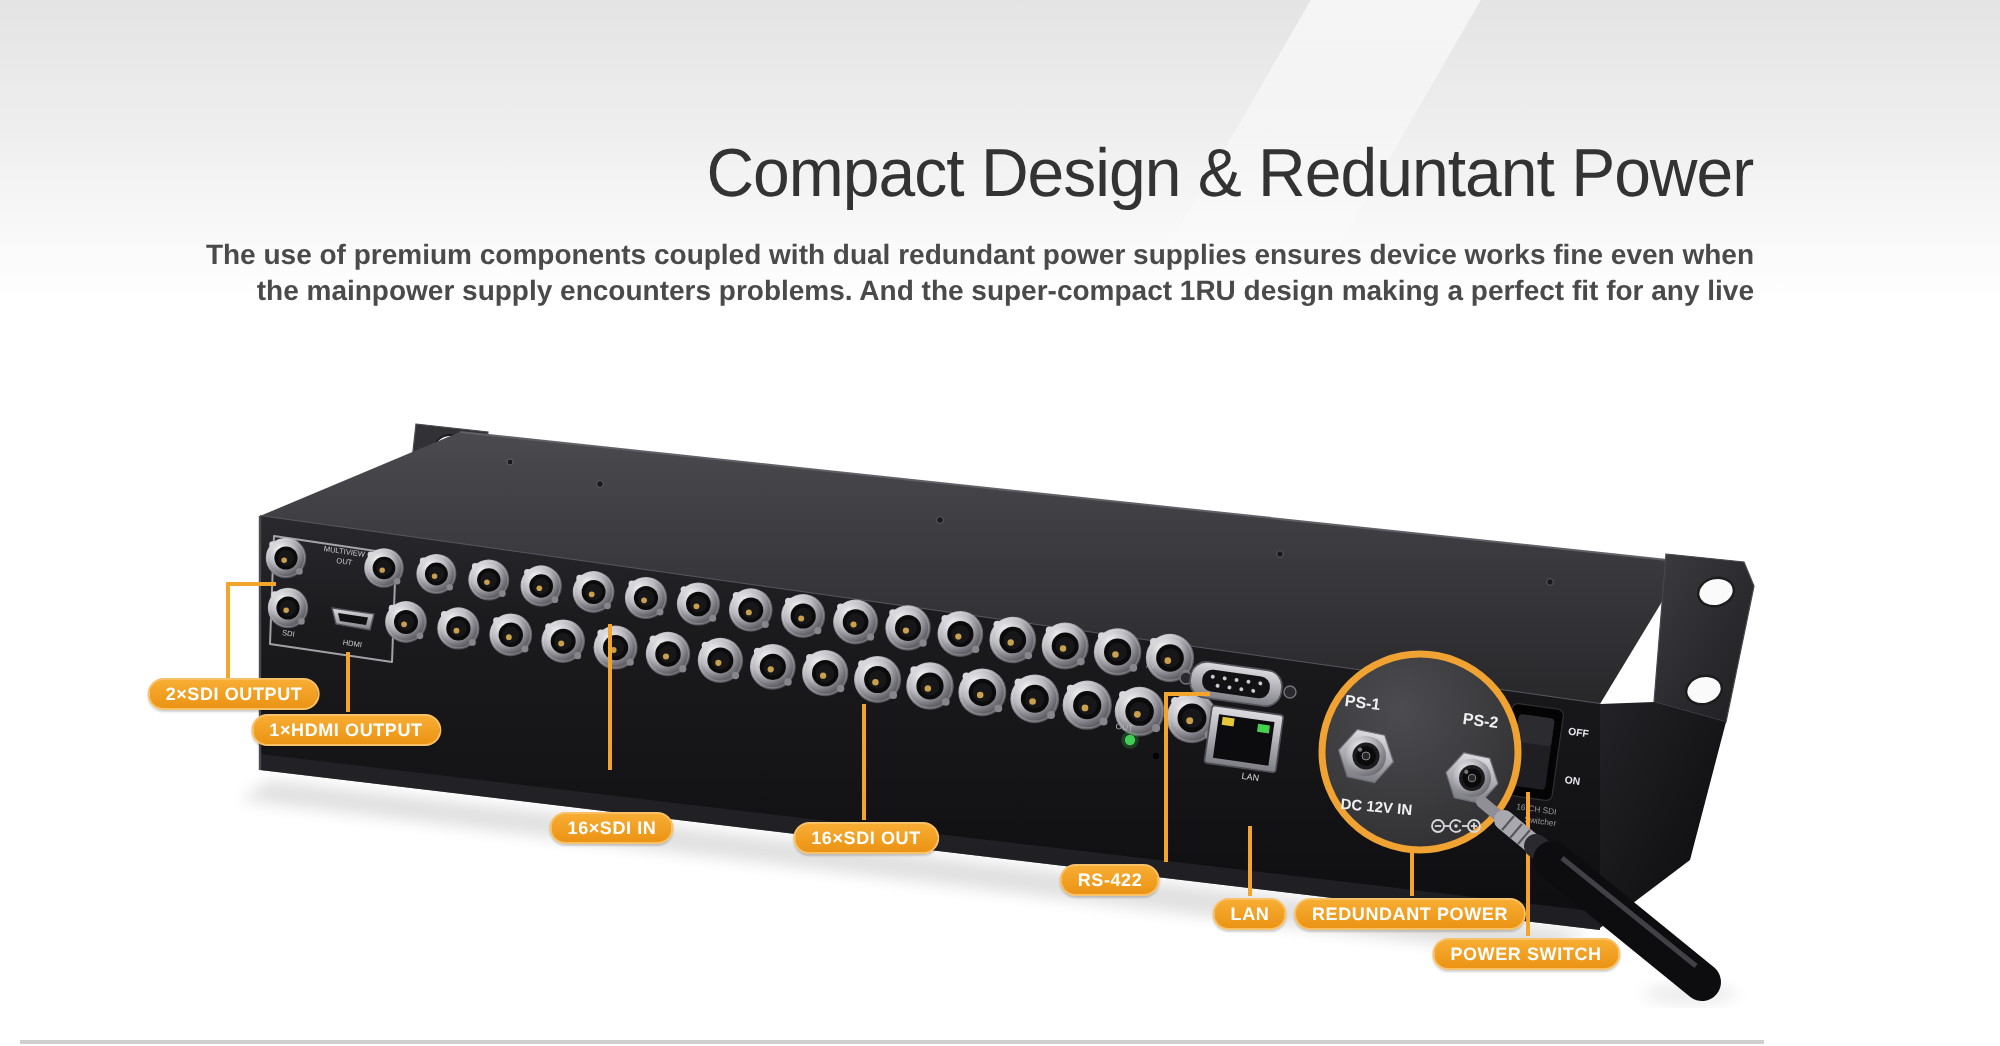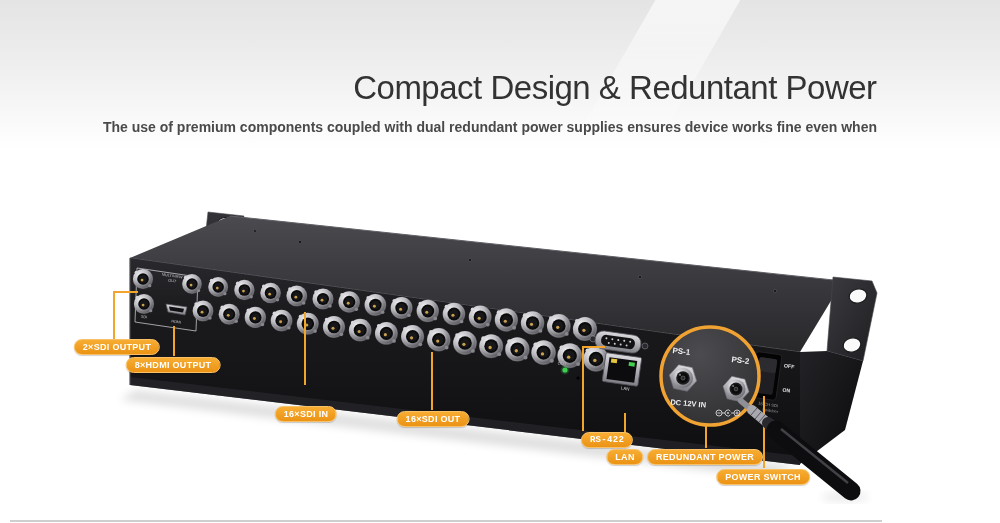--- a/index.html
+++ b/index.html
@@ -43,20 +43,21 @@
 </head>
 <body>
 
 <div class="stage">
   <div class="bg-band"></div>
   <div class="bg-streak"></div>
 
   <div class="title">Compact Design &amp; Reduntant Power</div>
   <div class="desc">
     <div>The use of premium components coupled with dual redundant power supplies ensures device works fine even when</div>
+    <div>the mainpower supply encounters problems. And the super-compact 1RU design making a perfect fit for any live</div>
   </div>
 
   <svg width="1000" height="523" viewBox="0 0 1000 523">
     <defs>
       <linearGradient id="gTop" x1="0" y1="0" x2="0" y2="1">
         <stop offset="0" stop-color="#4a4a4f"></stop>
           <stop offset="1" stop-color="#28282b"></stop>
       </linearGradient>
       <linearGradient id="gPanel" x1="0" y1="0" x2="0" y2="1">
         <stop offset="0" stop-color="#2a2a2e"></stop>
@@ -287,22 +288,22 @@
       </g>
       <line x1="768" y1="423" x2="778" y2="431" stroke="#2a2a2e" stroke-width="12" stroke-linecap="round"></line>
       <line x1="776" y1="430" x2="851" y2="491" stroke="#0d0d0f" stroke-width="19" stroke-linecap="round"></line>
       <line x1="781" y1="429" x2="848" y2="483" stroke="#47474d" stroke-width="2.5" opacity=".9"></line>
     </g>
 
     <path d="M764 432 L764 468" fill="none" stroke="#F2A42B" stroke-width="2"></path>
   </svg>
 
   <div class="pill" style="left:117px;top:339px;">2×SDI OUTPUT</div>
-  <div class="pill" style="left:173px;top:357px;">8×HDMI OUTPUT</div>
+  <div class="pill" style="left:173px;top:357px;">1×HDMI OUTPUT</div>
   <div class="pill" style="left:306px;top:386px;margin-top:20px;">16×SDI IN</div>
   <div class="pill" style="left:433px;top:411px;">16×SDI OUT</div>
-  <div class="pill" style="left:607px;top:432px;font-family:Liberation Mono, monospace;">RS-422</div>
+  <div class="pill" style="left:555px;top:432px;">RS-422</div>
   <div class="pill" style="left:625px;top:449px;">LAN</div>
   <div class="pill" style="left:705px;top:449px;">REDUNDANT POWER</div>
   <div class="pill" style="left:763px;top:469px;">POWER SWITCH</div>
 
   <div class="bottom-rule"></div>
 </div>
 
 </body></html>

